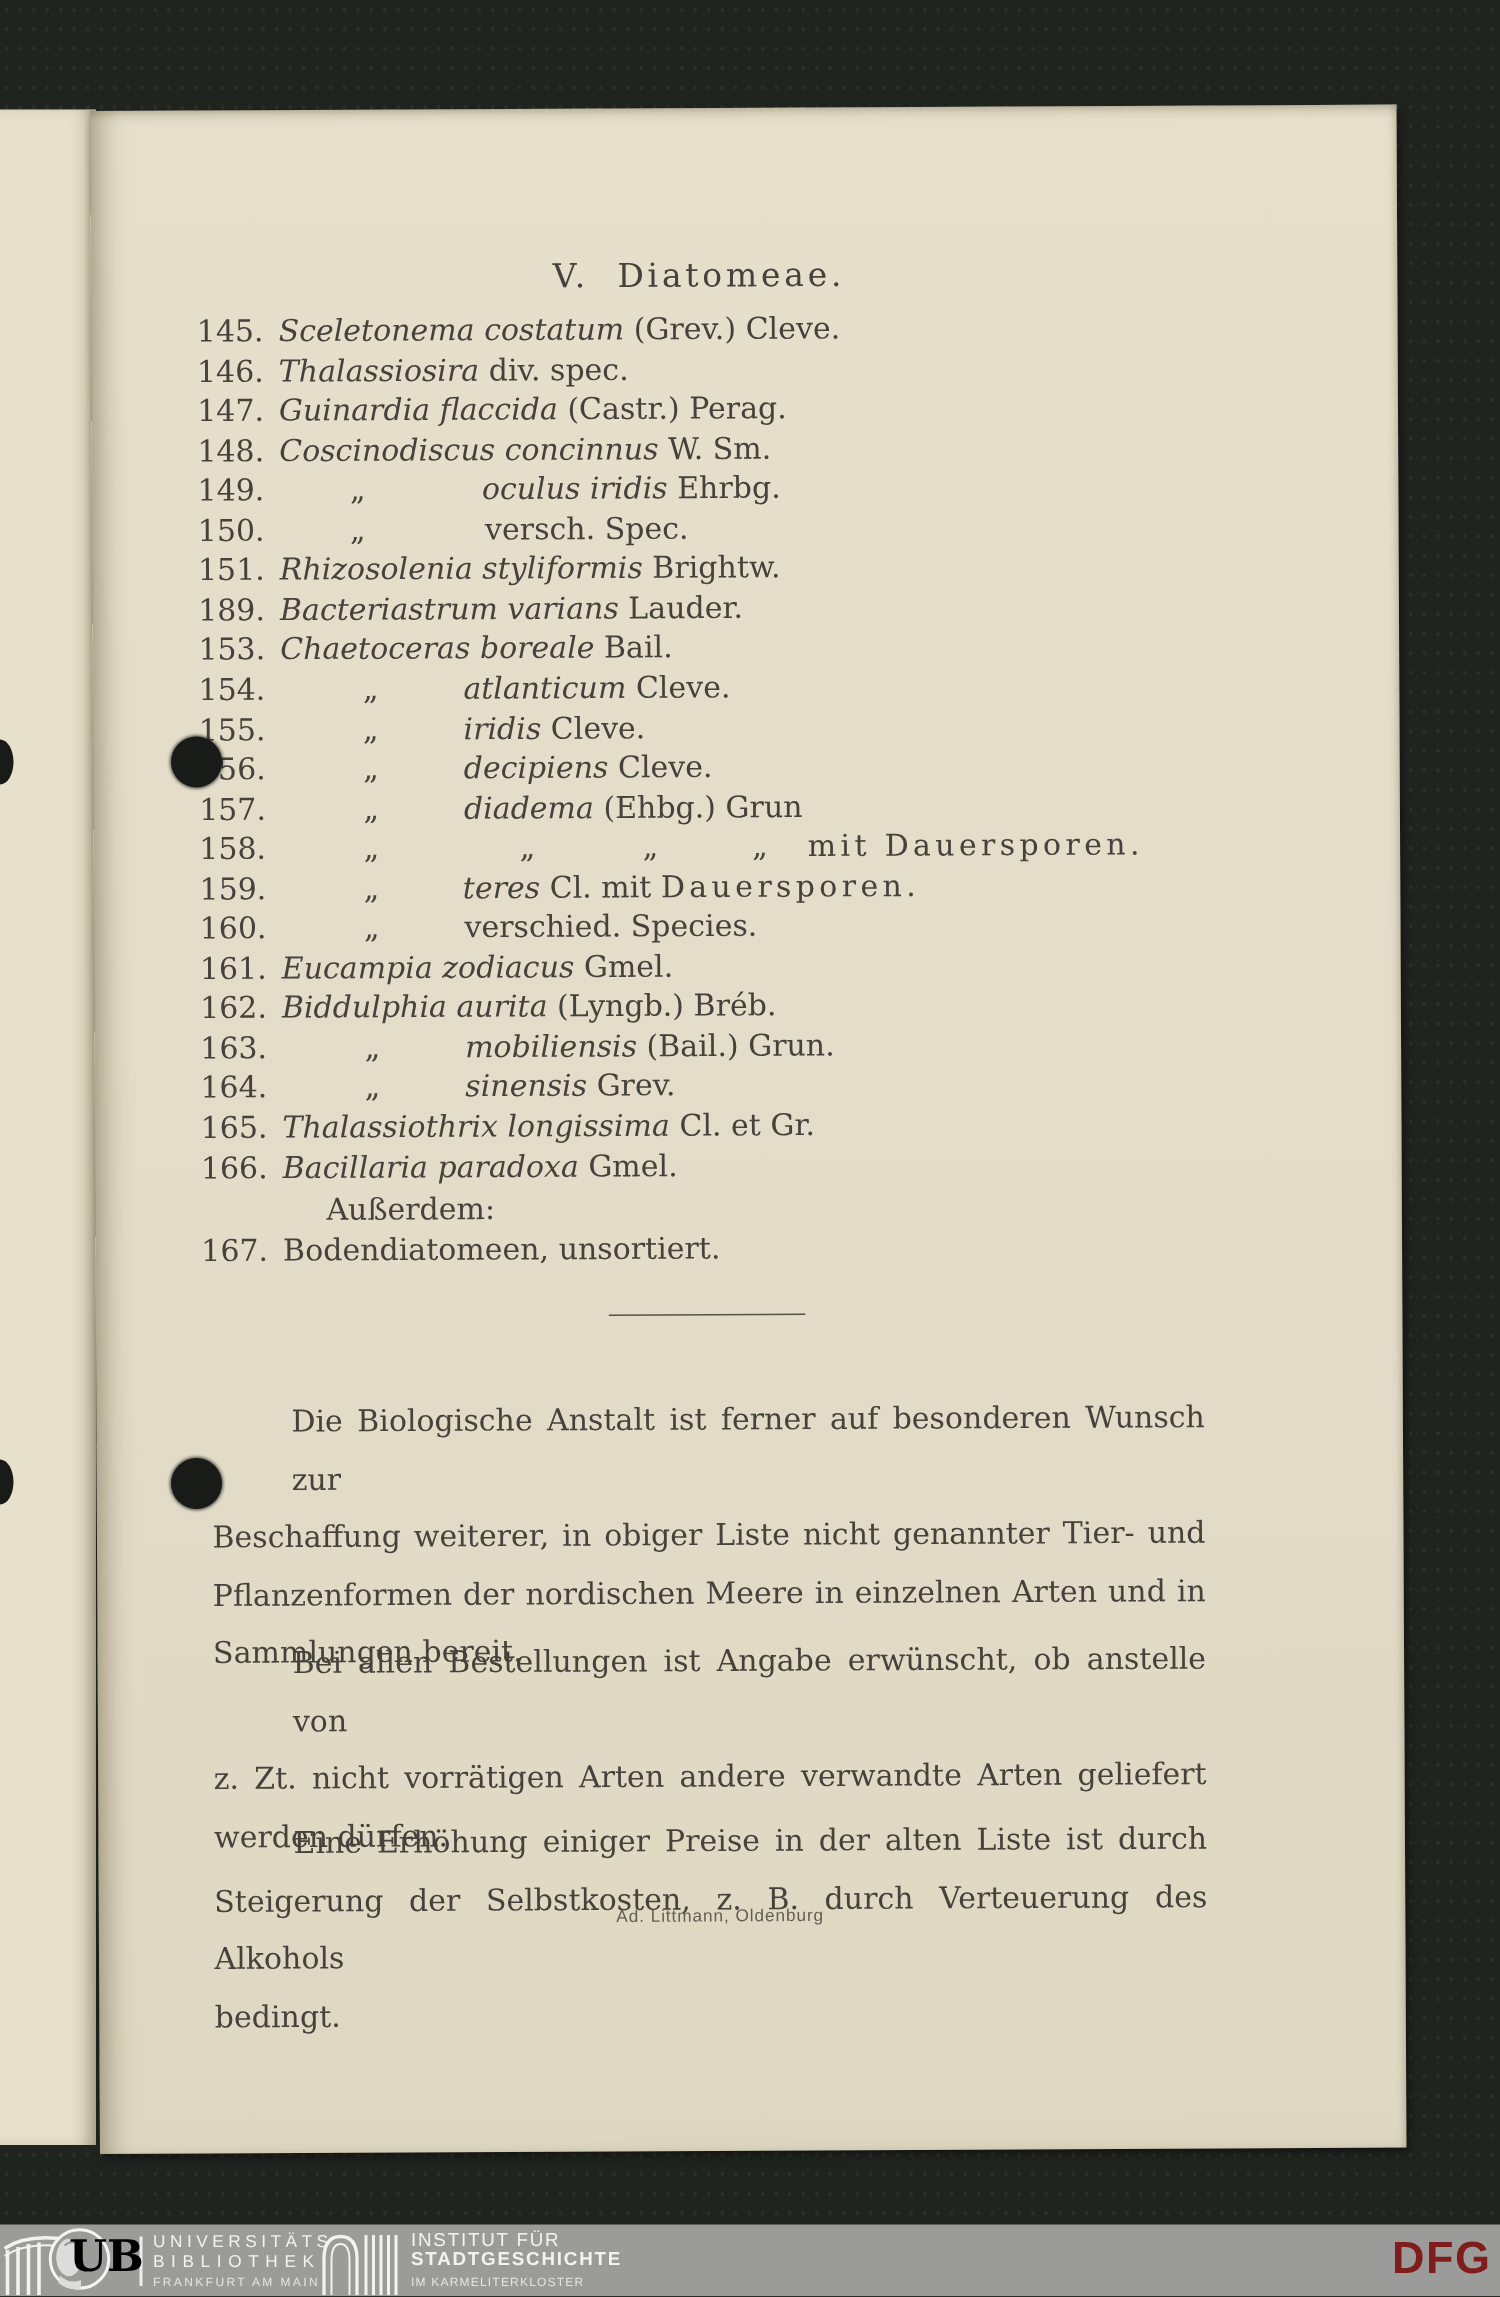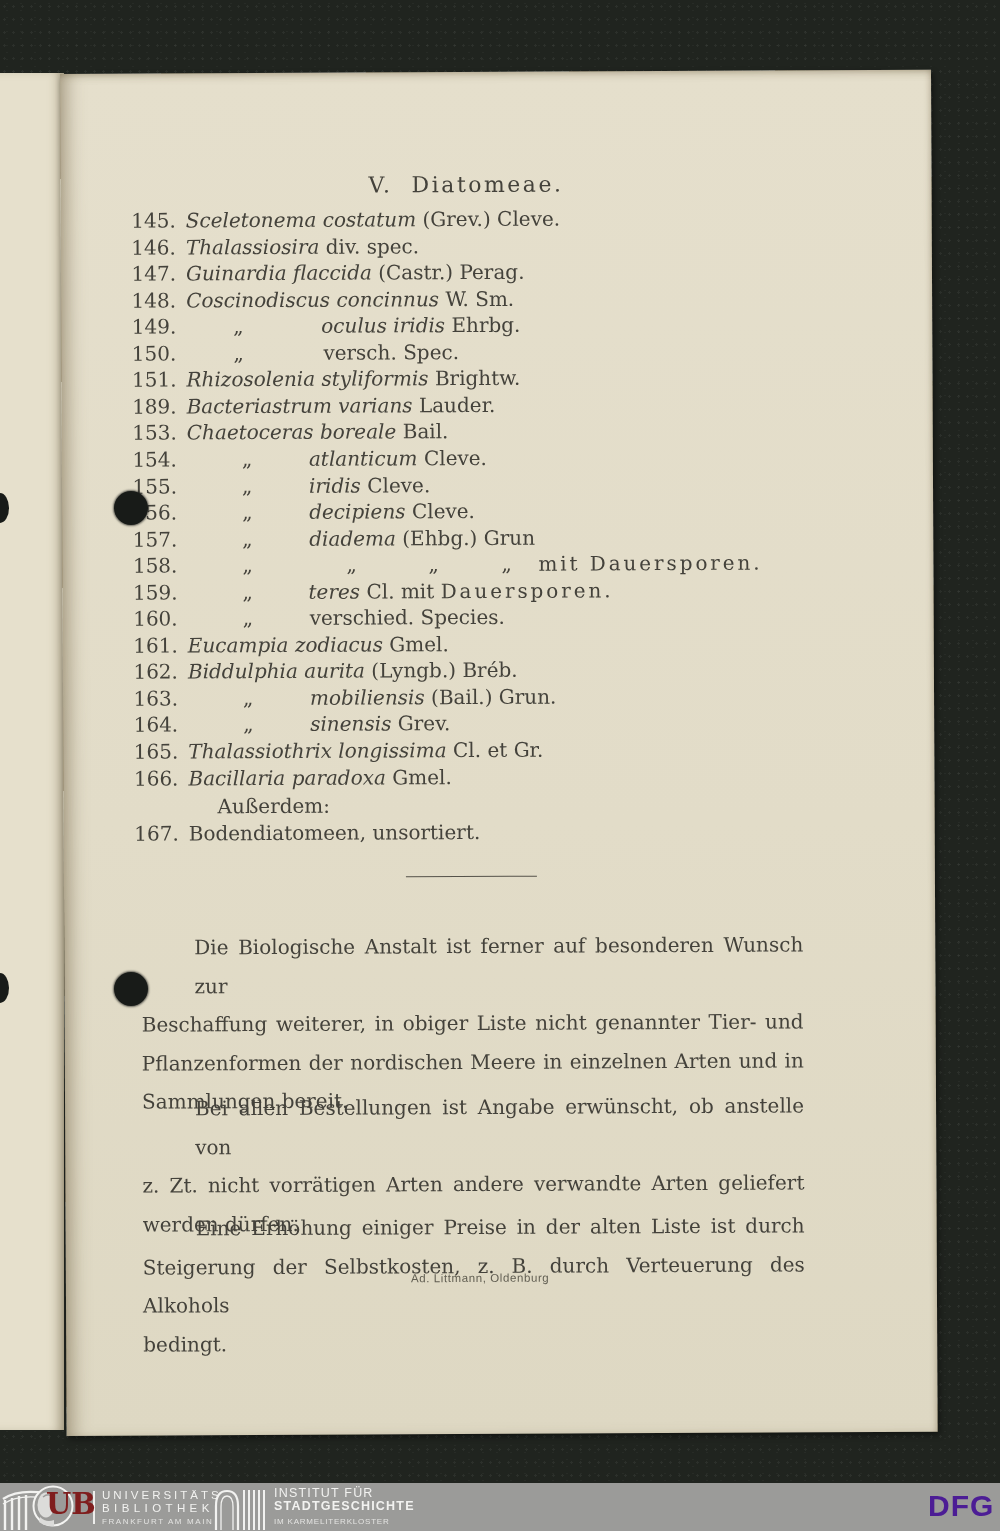--- a/index.html
+++ b/index.html
@@ -41,33 +41,33 @@
   
   .hole{position:absolute;width:34px;height:34px;border-radius:50%;background:#181b18;
     box-shadow:0 0 2px 1px rgba(20,22,20,.6);z-index:6;}
   .edgehole{position:absolute;left:-9px;width:18px;height:30px;border-radius:50%;
     background:#181b18;z-index:6;}
   
   .footer{position:absolute;left:0;top:1483px;width:1000px;height:48px;background:#9b9b99;
     font-family:"Liberation Sans","DejaVu Sans",sans-serif;color:#f2f2f0;z-index:8;}
   .fico{position:absolute;top:3px;}
   .ub-initials{position:absolute;left:46px;top:4px;font-family:"DejaVu Serif",serif;
-    font-weight:bold;font-size:29px;color:#7f1d1d;z-index:3;}
+    font-weight:bold;font-size:29px;color:#000000;z-index:3;}
   .ub-sep{position:absolute;left:93px;top:8px;width:2px;height:33px;background:#eeeeec;}
   .ub-text{position:absolute;left:102px;top:6px;line-height:12.5px;}
   .ub-text .l1{font-size:11.5px;letter-spacing:3px;}
   .ub-text .l2{font-size:11.5px;letter-spacing:4.4px;}
   .ub-text .l3{font-size:8px;letter-spacing:1.6px;color:#e4e4e2;margin-top:2px;}
   .inst-text{position:absolute;left:274px;top:4px;line-height:13px;}
   .inst-text .b1{font-size:12.5px;font-weight:normal;letter-spacing:1.2px;}
   .inst-text .b2{font-size:12.5px;font-weight:bold;letter-spacing:1.2px;}
   .inst-text .s1{font-size:8px;letter-spacing:0.8px;color:#e4e4e2;margin-top:2px;}
   .inst-text .s2{font-size:8px;letter-spacing:0.8px;color:#e4e4e2;}
   .libname{position:absolute;left:470px;top:12px;font-size:20px;color:#ededeb;letter-spacing:0.3px;}
-  .dfg{position:absolute;left:928px;top:6px;font-size:30px;font-weight:800;color:#4c1d95;letter-spacing:1px;}
+  .dfg{position:absolute;left:928px;top:6px;font-size:30px;font-weight:800;color:#7f1d1d;letter-spacing:1px;}
 </style>
 </head>
 <body>
 
 <div class="stage">
 
   <div class="strip"></div>
 
   <div class="page">
     <div class="title">V.  Diatomeae.</div>

